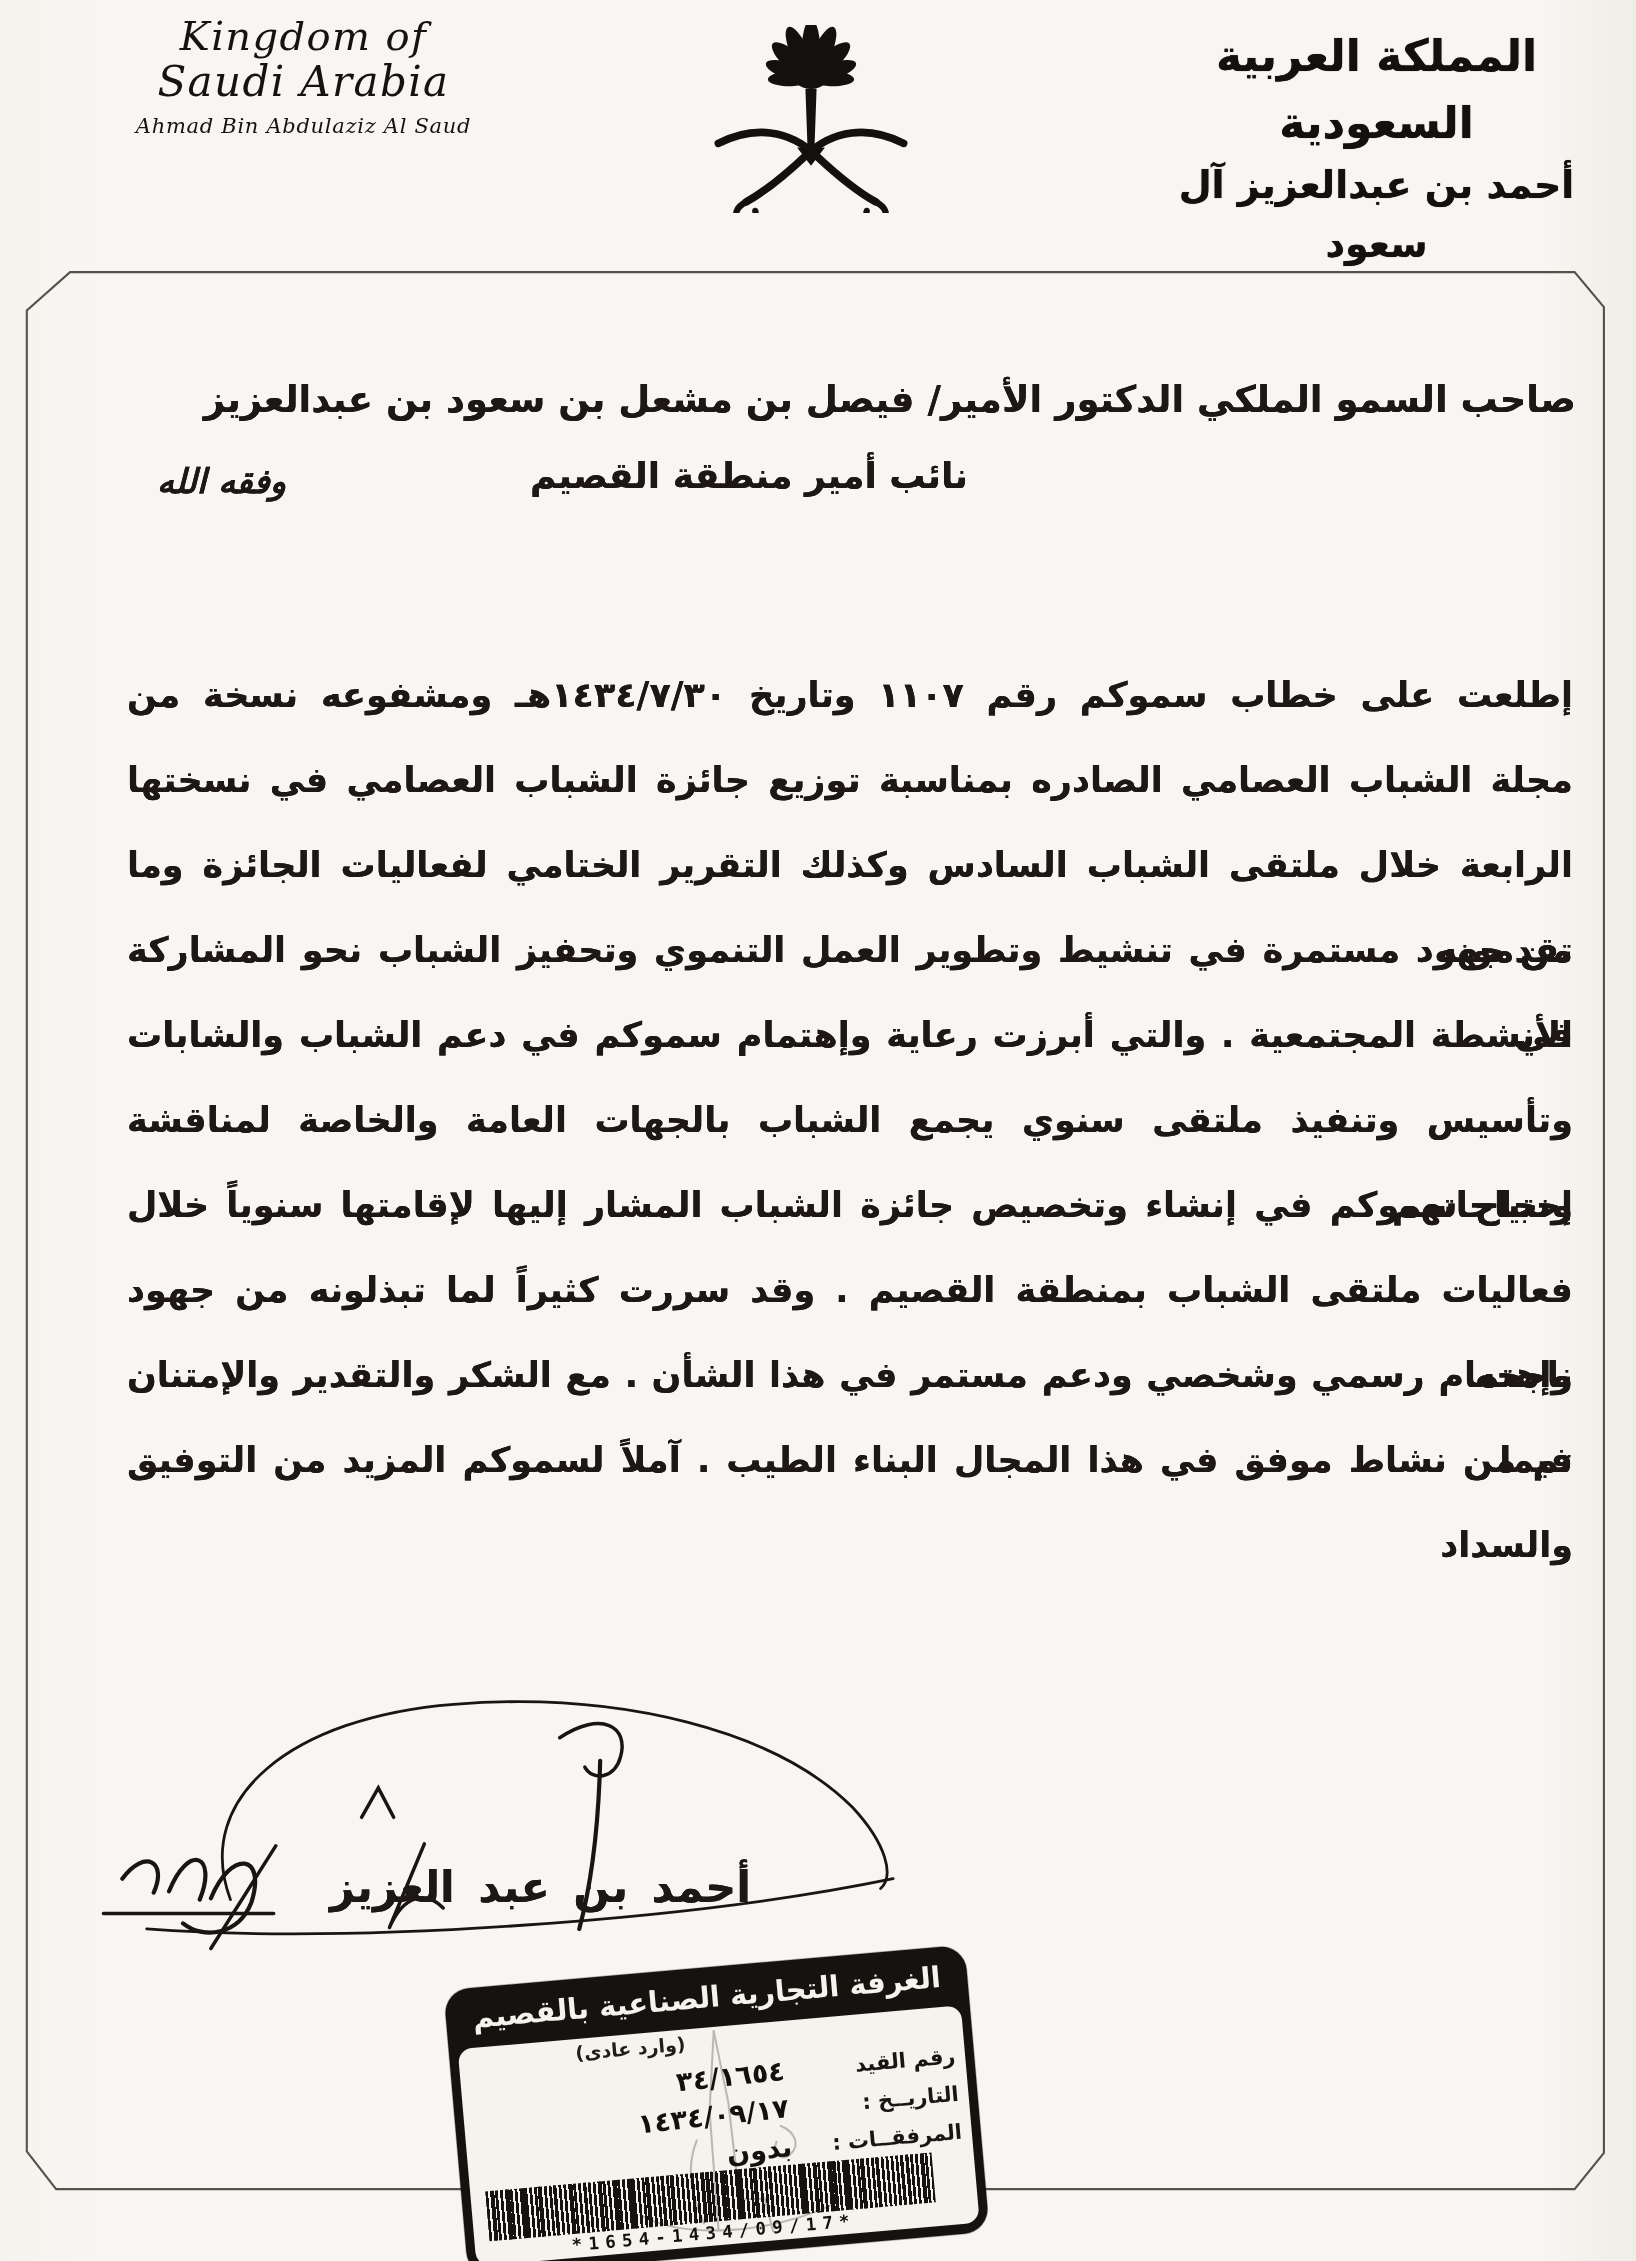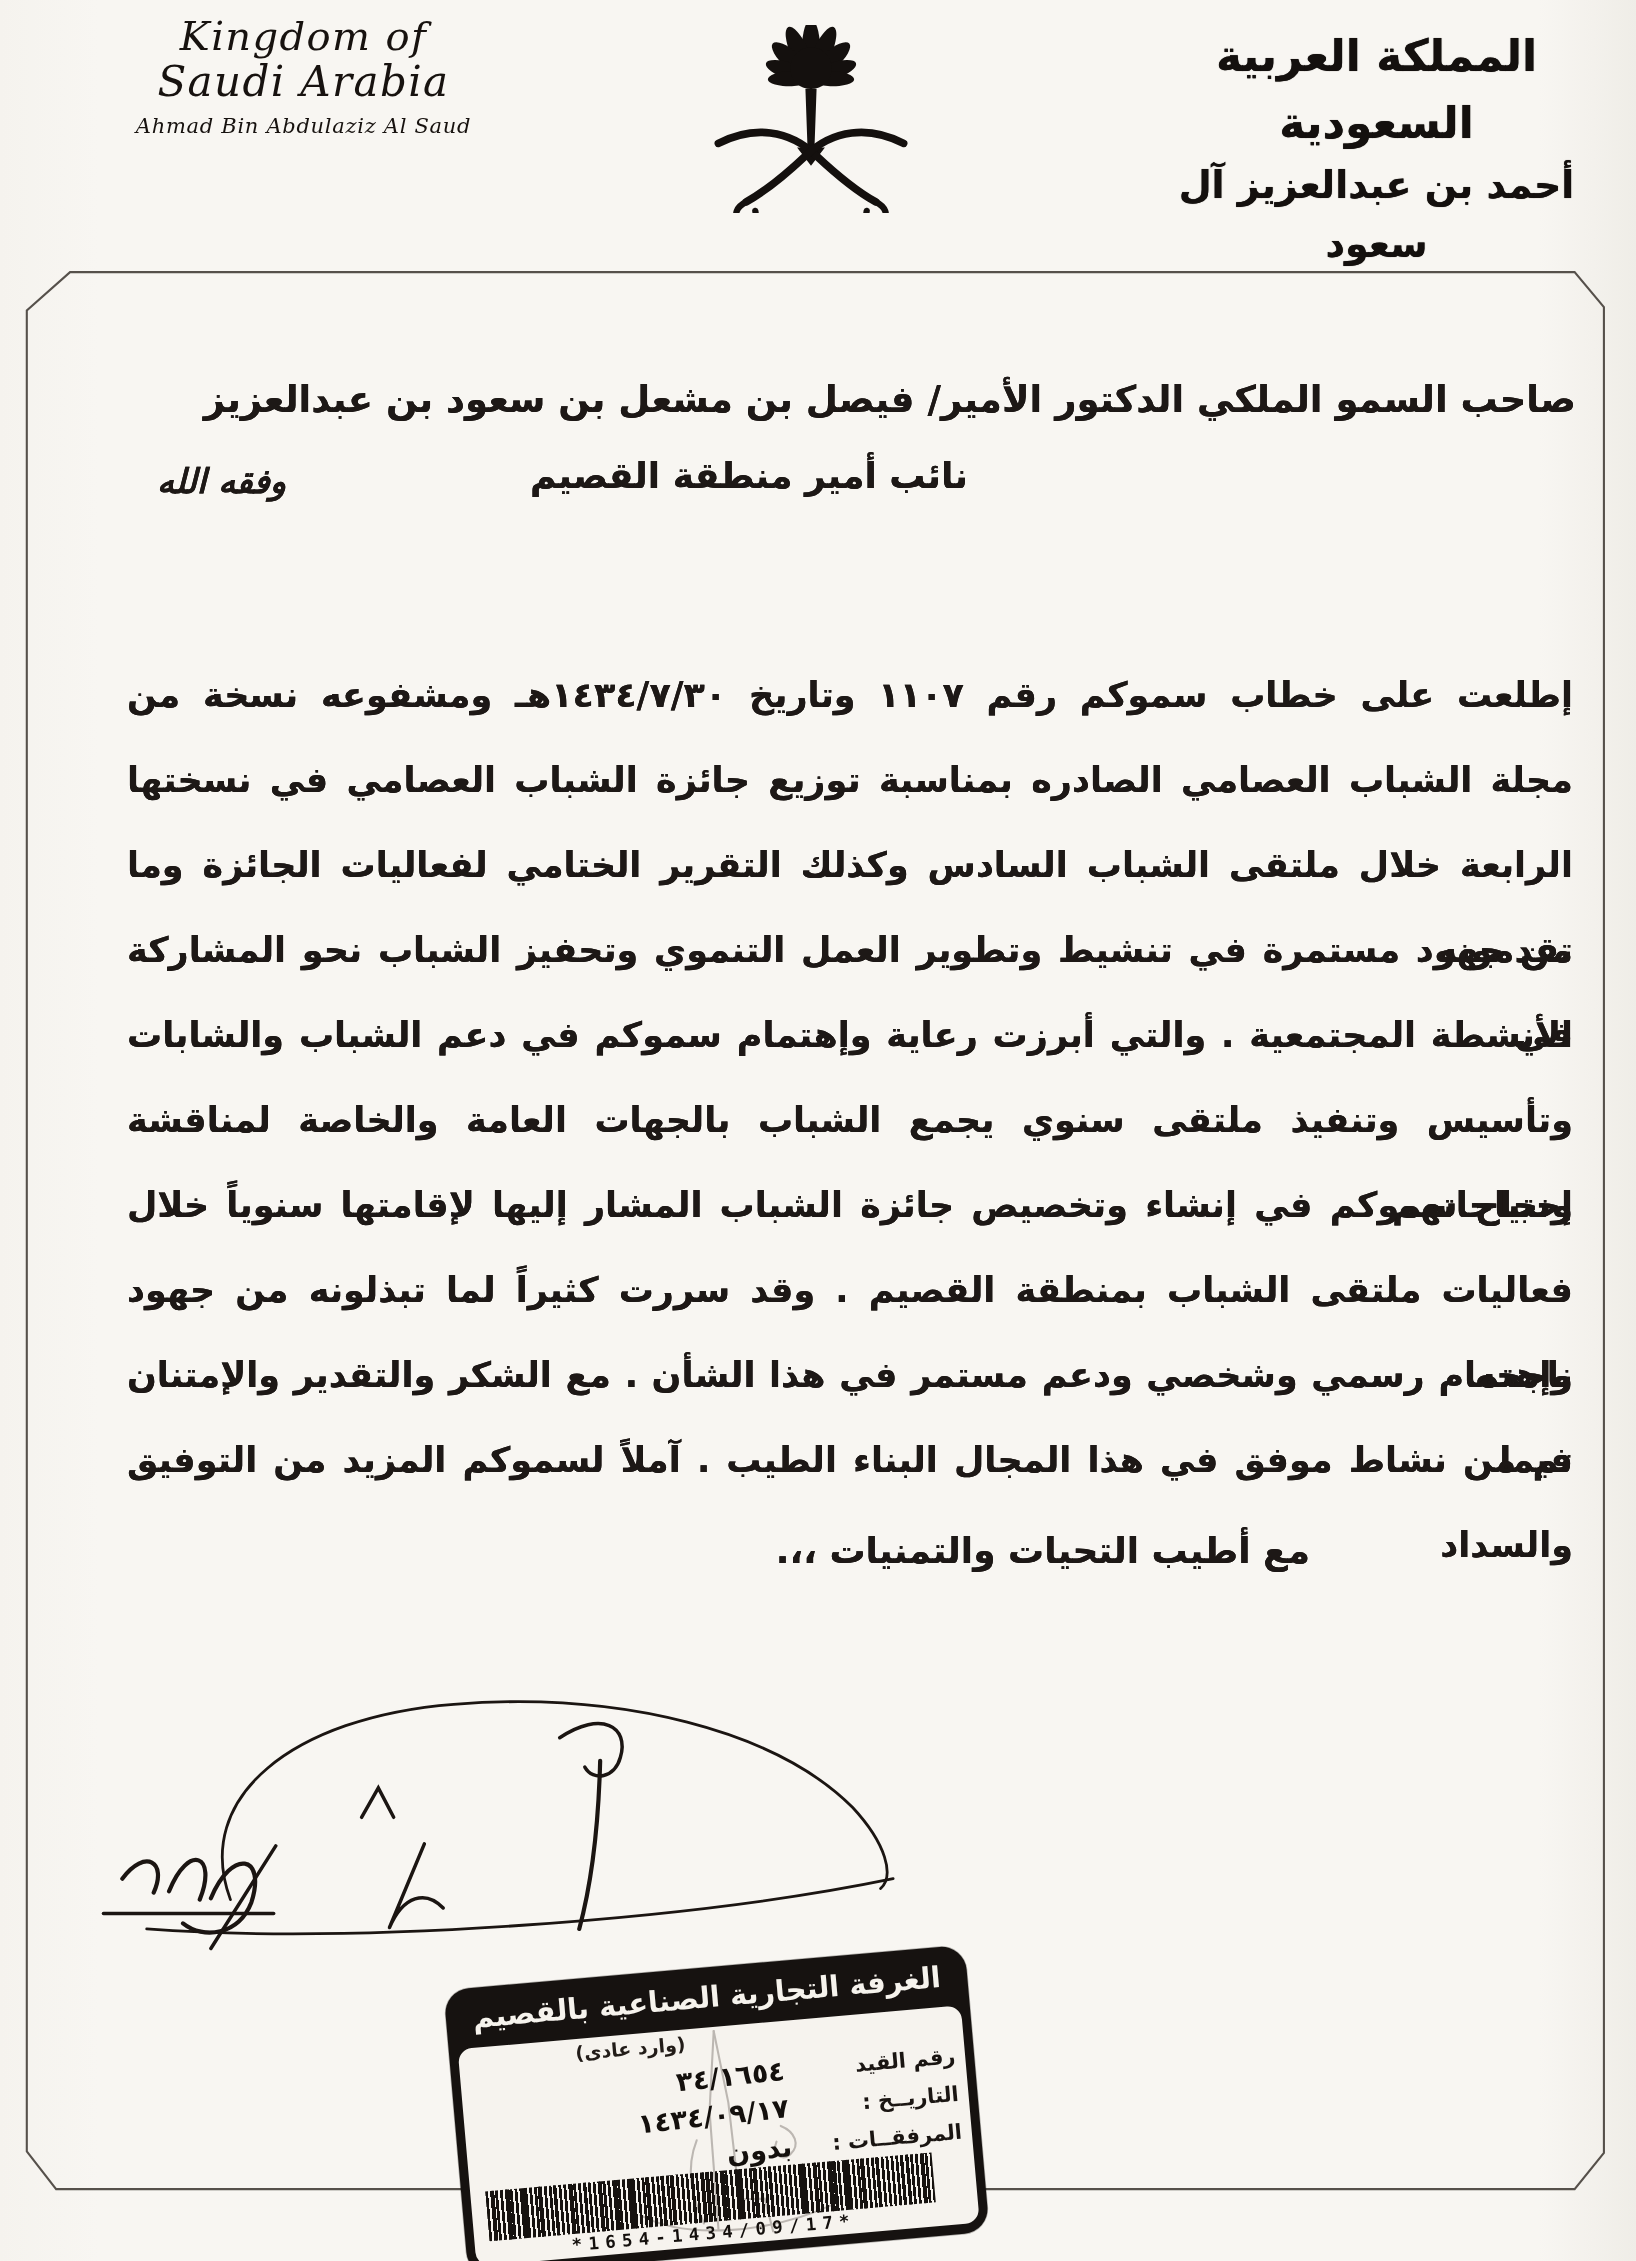--- a/index.html
+++ b/index.html
@@ -108,35 +108,35 @@
     <div class="bline">مجلة الشباب العصامي الصادره بمناسبة توزيع جائزة الشباب العصامي في نسختها</div>
     <div class="bline">الرابعة خلال ملتقى الشباب السادس وكذلك التقرير الختامي لفعاليات الجائزة وما تقدمونه</div>
     <div class="bline">من جهود مستمرة في تنشيط وتطوير العمل التنموي وتحفيز الشباب نحو المشاركة في</div>
     <div class="bline">الأنشطة المجتمعية . والتي أبرزت رعاية وإهتمام سموكم في دعم الشباب والشابات</div>
     <div class="bline">وتأسيس وتنفيذ ملتقى سنوي يجمع الشباب بالجهات العامة والخاصة لمناقشة إحتياجاتهم</div>
     <div class="bline">ونجاح سموكم في إنشاء وتخصيص جائزة الشباب المشار إليها لإقامتها سنوياً خلال</div>
     <div class="bline">فعاليات ملتقى الشباب بمنطقة القصيم . وقد سررت كثيراً لما تبذلونه من جهود ناجحه</div>
     <div class="bline">وإهتمام رسمي وشخصي ودعم مستمر في هذا الشأن . مع الشكر والتقدير والإمتنان فيما</div>
     <div class="bline">تم من نشاط موفق في هذا المجال البناء الطيب . آملاً لسموكم المزيد من التوفيق والسداد</div>
   </div>
-  <div class="abs ar closing">مع أطيب التحيات والتمنيات ،،.</div>
 
   <svg class="abs" style="left:63px;top:1668px;" width="879" height="300" viewBox="0 0 1260 430">
     <g fill="none" stroke="#1b1512" stroke-linecap="round">
       <path d="M240,332 C185,185 330,70 560,52 C800,33 1022,90 1132,200 C1180,252 1192,298 1172,316" stroke-width="4"></path>
       <path d="M712,100 C772,60 812,84 799,128 C791,158 760,163 748,142" stroke-width="5"></path>
       <path d="M770,133 C768,210 760,300 740,374" stroke-width="6"></path>
       <path d="M518,252 L468,372 M468,372 C488,326 520,318 545,344" stroke-width="5"></path>
       <path d="M120,374 C420,396 900,362 1190,302" stroke-width="4"></path>
       <path d="M85,302 C118,258 150,278 130,322 M152,320 C180,250 222,268 196,332 M212,330 C242,258 292,268 270,336 C252,382 202,390 172,366" stroke-width="6"></path>
       <path d="M58,352 L302,352" stroke-width="5"></path>
       <path d="M305,255 L212,402" stroke-width="5"></path>
       <path d="M428,214 L452,172 L474,214" stroke-width="5"></path>
     </g>
   </svg>
+  <div class="abs ar signer">أحمد بن عبد العزيز</div>
 
   <div class="abs stamp">
     <div class="stamp-title">الغرفة التجارية الصناعية بالقصيم</div>
     <div class="stamp-body">
 
       <svg class="abs" style="left:0;top:0;" width="505" height="218" viewBox="0 0 724 313">
         <g fill="none" stroke="#97908a" stroke-width="3" opacity="0.6" stroke-linecap="round">
           <path d="M368,6 L352,120 L350,290"></path>
           <path d="M368,6 L380,110 L384,250 L420,252 L428,300"></path>
           <path d="M330,160 C310,200 316,240 330,280"></path>

